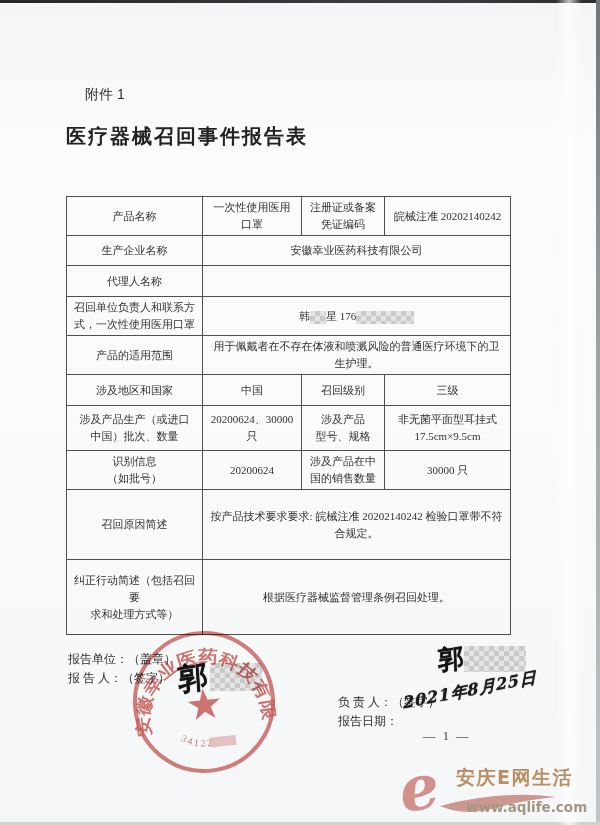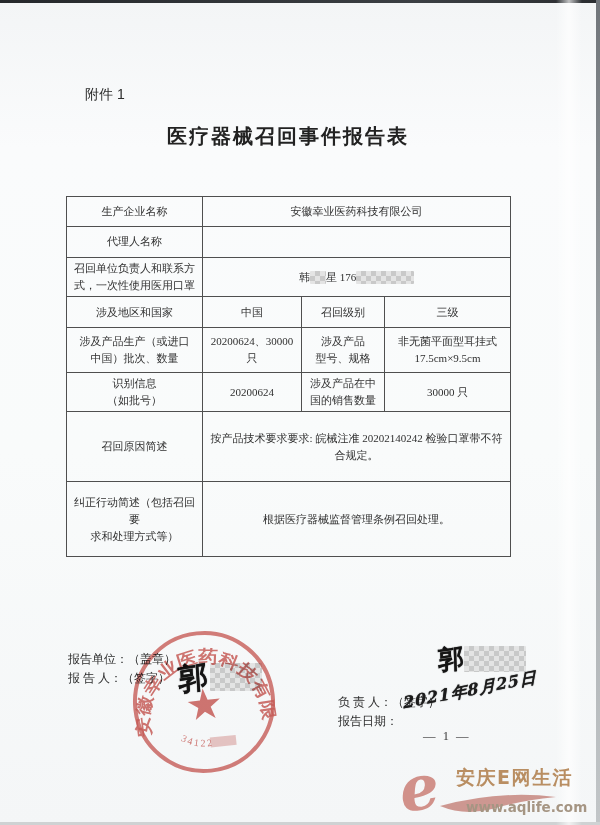--- a/index.html
+++ b/index.html
@@ -14,21 +14,21 @@
   .page{
     position:absolute;inset:0;
     background:linear-gradient(180deg,#f3f5f6 0%,#fafbfc 18%,#f9fbfb 55%,#f4f6f7 100%);
   }
   .edge-top{position:absolute;top:0;left:0;right:0;height:3px;background:linear-gradient(90deg,#25282b,#3b3f43 70%,#2a2d30);}
   .edge-right{position:absolute;top:0;right:0;bottom:0;width:4px;background:linear-gradient(180deg,#70757a,#a0a5a8 45%,#c2c6c8);}
   .edge-bottom{position:absolute;left:0;right:0;bottom:0;height:3px;background:#cfd2d3;}
   .sheen{position:absolute;top:0;bottom:0;right:18px;width:26px;background:linear-gradient(90deg,rgba(255,255,255,0),rgba(255,255,255,.7),rgba(255,255,255,0));pointer-events:none;}
 
   .attachment{position:absolute;left:85px;top:86px;font-family:Liberation Sans, sans-serif;font-size:14px;color:#2b2b2b;}
-  .title{position:absolute;left:66px;top:123px;width:444px;text-align:center;
+  .title{position:absolute;left:66px;top:123px;width:444px;text-align:left;
     font-family:"Liberation Sans","DejaVu Sans",sans-serif;font-weight:bold;
     font-size:20px;letter-spacing:2px;color:#222;}
   .submit-line{position:absolute;left:67px;top:167px;width:444px;
     font-family:"Liberation Sans","DejaVu Sans",sans-serif;font-size:11.5px;font-weight:bold;color:#2b2b2b;}
   .submit-right{position:absolute;right:0;top:0;}
   .cbx{display:inline-block;width:10px;height:10px;border:1.5px solid #333;margin-right:3px;
     position:relative;top:1px;line-height:9px;text-align:center;}
   .cbx i{font-style:normal;font-size:10px;position:absolute;left:0;top:-1px;width:10px;}
 
   table.form{
@@ -87,31 +87,42 @@
 
 
   <table class="form">
     <colgroup>
         <col style="width:136px">
         <col style="width:99px">
         <col style="width:83px">
         <col style="width:126px">
       </colgroup>
     <tbody>
+        <tr style="height:37px">
+      <td class="lab">产品名称</td>
+      <td class="val">一次性使用医用口罩</td>
+      <td class="lab">注册证或备案
+凭证编码</td>
+      <td class="val">皖械注准 20202140242</td>
+    </tr>
     <tr style="height:30px">
       <td class="lab">生产企业名称</td>
       <td class="val" colspan="3">安徽幸业医药科技有限公司</td>
     </tr>
     <tr style="height:31px">
       <td class="lab">代理人名称</td>
       <td class="val" colspan="3"></td>
     </tr>
     <tr style="height:37px">
       <td class="lab">召回单位负责人和联系方式，一次性使用医用口罩</td>
       <td class="val" colspan="3"><span>韩</span><span class="mosaic" style="width:16px;height:13px"></span><span>星 176</span><span class="mosaic" style="width:58px;height:13px"></span></td>
+    </tr>
+    <tr style="height:35px">
+      <td class="lab">产品的适用范围</td>
+      <td class="val" colspan="3">用于佩戴者在不存在体液和喷溅风险的普通医疗环境下的卫生护理。</td>
     </tr>
     <tr style="height:31px">
       <td class="lab">涉及地区和国家</td>
       <td class="val">中国</td>
       <td class="lab">召回级别</td>
       <td class="val">三级</td>
     </tr>
     <tr style="height:45px">
       <td class="lab">涉及产品生产（或进口
 中国）批次、数量</td>

